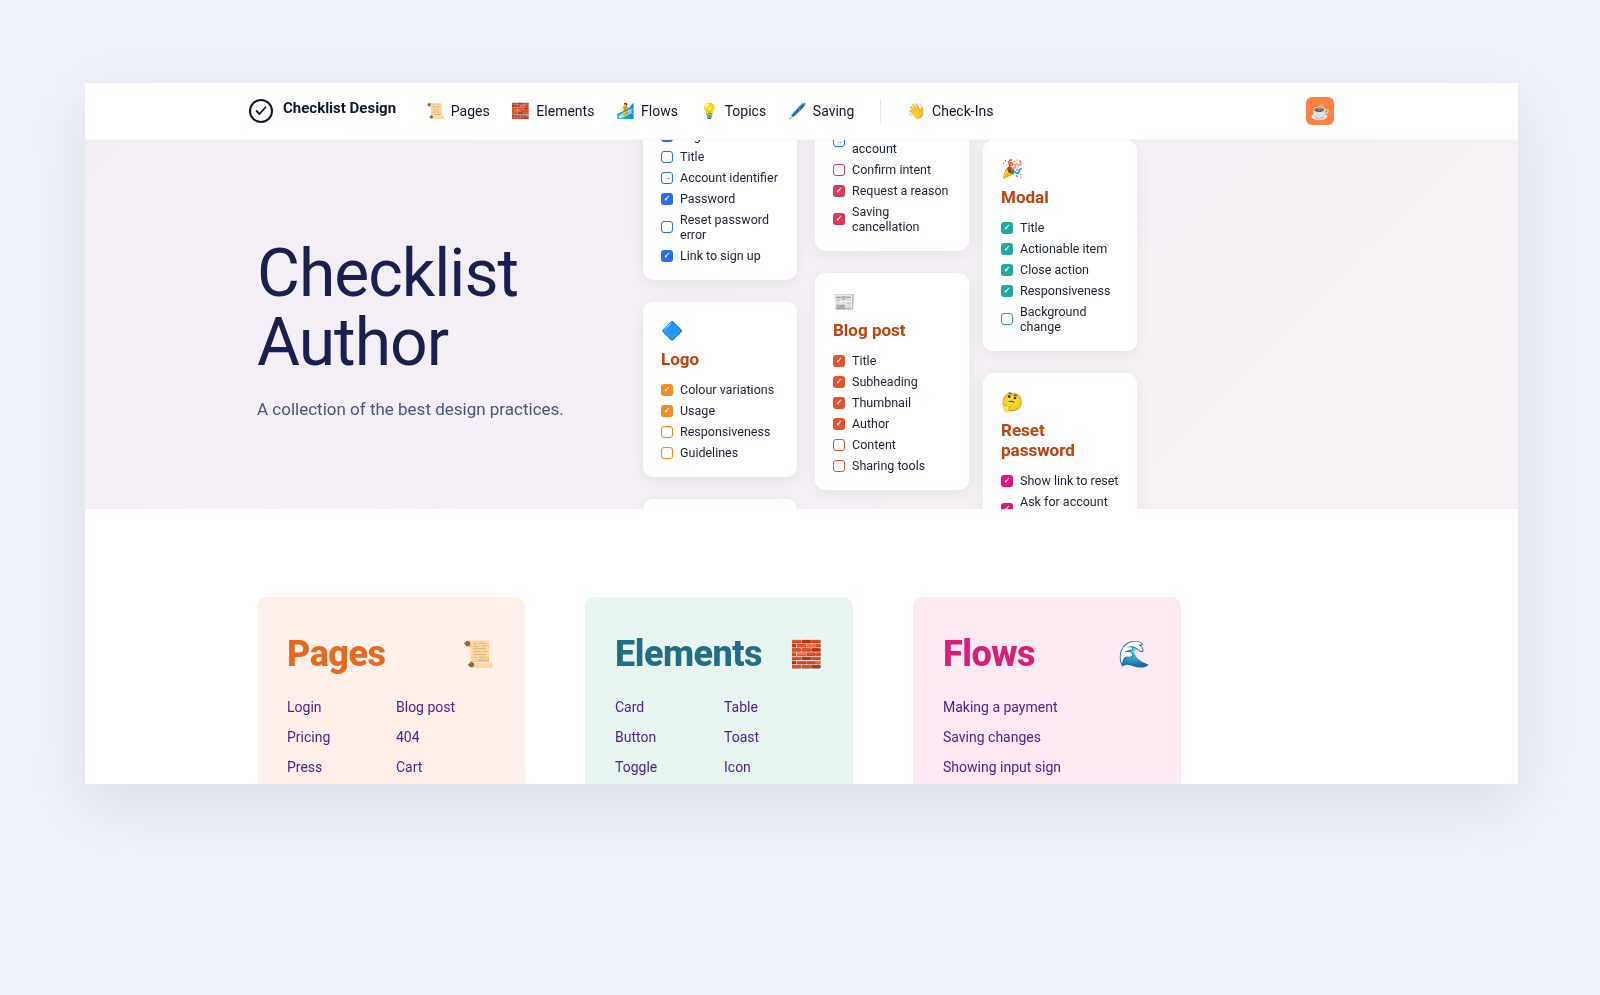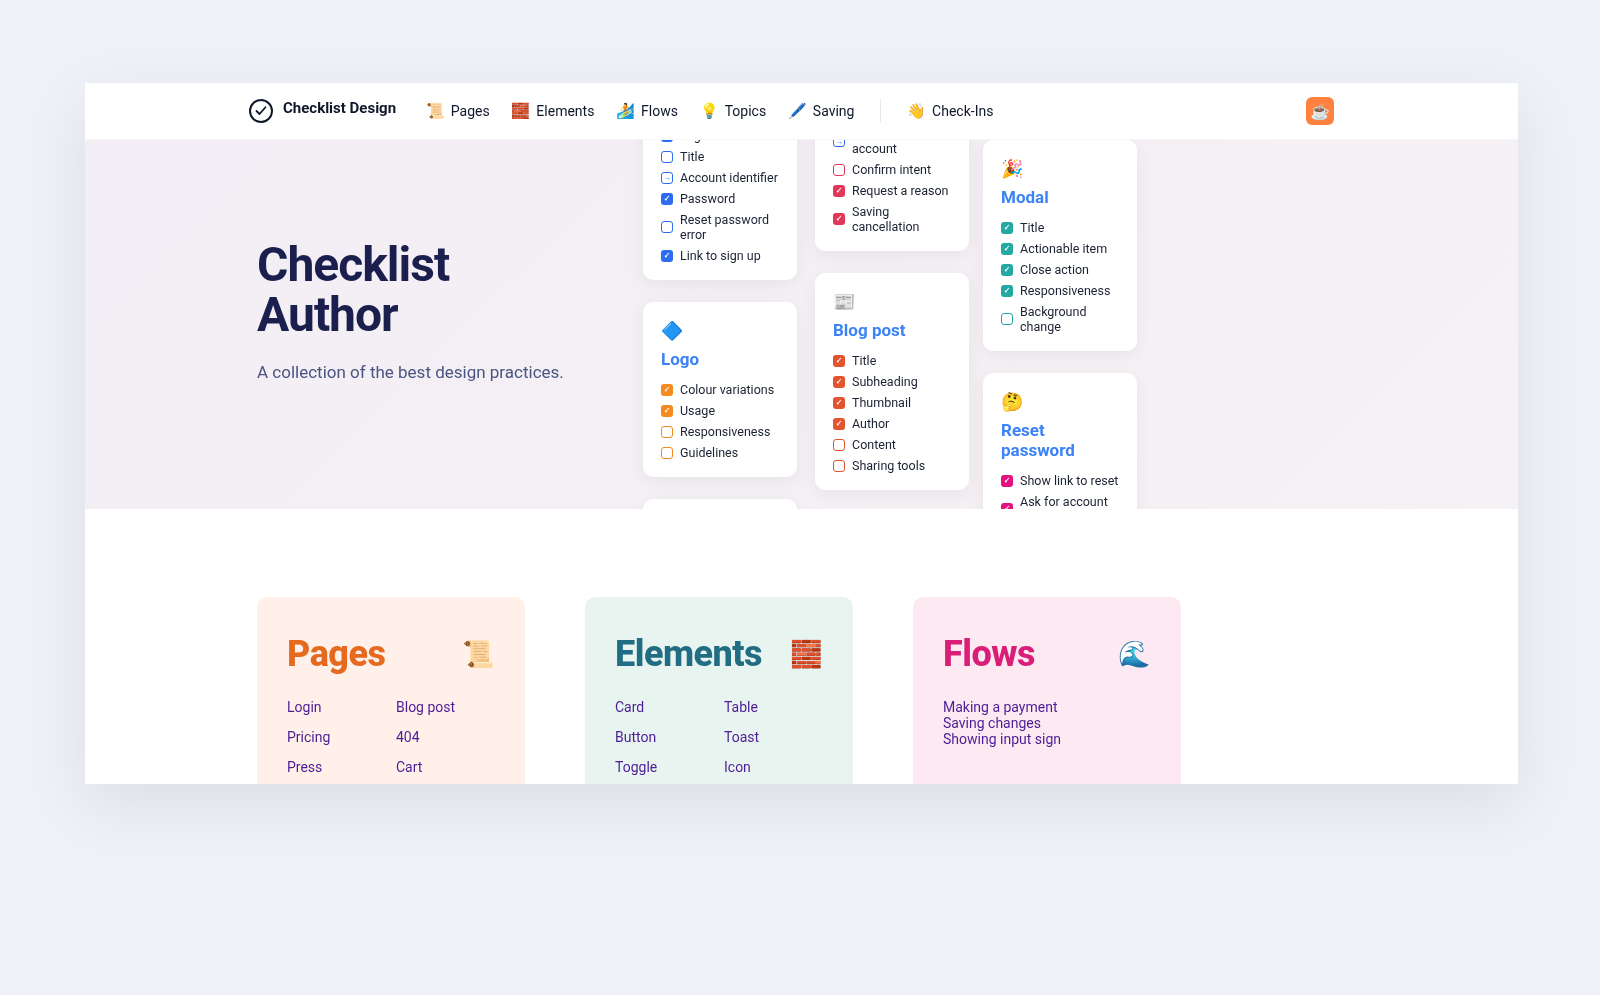--- a/index.html
+++ b/index.html
@@ -12,26 +12,26 @@
 .brand-title { font-weight: 700; font-size: 15px; color: #0f172a; }
 .nav-links { display: flex; align-items: center; gap: 22px; margin-left: 30px; }
 .nav-link { display: flex; align-items: center; gap: 6px; font-size: 14px; color: #0f172a; cursor: pointer; }
 .nav-emoji { font-size: 15px; }
 .nav-sep { width: 1px; height: 24px; background: #e3e8ef; margin: 0 4px; }
 .nav-right { margin-left: auto; margin-right: 160px; }
 .bmac { width: 28px; height: 28px; background: #ff813f; border-radius: 6px; display: flex; align-items: center; justify-content: center; font-size: 16px; cursor: pointer; }
 
 .hero { position: relative; height: 369px; background: linear-gradient(135deg, #f3eef5 0%, #f5f1f4 100%); overflow: hidden; }
 .hero-text { position: absolute; left: 172px; top: 100px; }
-.hero-title { font-size: 48px; font-weight: 700; color: #1a1f4d; line-height: 1.04; letter-spacing: -1px; }
+.hero-title { font-size: 66px; font-weight: 400; color: #1a1f4d; line-height: 1.04; letter-spacing: -1px; }
 .hero-sub { margin-top: 22px; font-size: 17px; color: #4a5482; }
 .card-col { display: flex; flex-direction: column; gap: 22px; }
 .card { background: #fff; border-radius: 10px; padding: 18px 18px 14px 18px; width: 154px; box-shadow: 0 4px 18px rgba(0,0,0,0.06); }
 .card-emoji { font-size: 18px; }
-.card-title { font-weight: 700; font-size: 17px; color: #3b82f6; margin: 8px 0 10px 0; }
+.card-title { font-weight: 700; font-size: 17px; color: #c2410c; margin: 8px 0 10px 0; }
 .check-row { display: flex; align-items: center; gap: 7px; padding: 3px 0; font-size: 12.5px; color: #1b2232; }
 .cb { width: 12px; height: 12px; border-radius: 3px; display: inline-flex; align-items: center; justify-content: center; flex-shrink: 0; }
 .cb.on { color:#fff; }
 .cb.on::after { content:"✓"; font-size: 8px; font-weight:700; line-height:1; }
 .cb.off { border: 1.5px solid; background:transparent !important; }
 .cb.blue { background:#2b6cf0; border-color:#2b6cf0; }
 .cb.orange { background:#f58a1f; border-color:#f58a1f; }
 .cb.red { background:#e23759; border-color:#e23759; }
 .cb.teal { background:#22a9a1; border-color:#22a9a1; }
 .cb.pink { background:#e3127e; border-color:#e3127e; }
@@ -45,21 +45,21 @@
 .cc-pages { background:#fff0e9; }
 .cc-elements { background:#e7f4f0; }
 .cc-flows { background:#fce9f1; }
 .cat-head { display:flex; align-items:center; justify-content: space-between; margin-bottom: 24px; }
 .cat-title { font-size: 36px; font-weight: 800; letter-spacing:-0.5px; }
 .ct-pages { color:#e56a1f; }
 .ct-elements { color:#216d83; }
 .ct-flows { color:#d81e77; }
 .cat-emoji { font-size: 26px; }
 .cat-grid { display:grid; grid-template-columns: 1fr 1fr; column-gap: 10px; row-gap: 14px; }
-.cat-list { display:flex; flex-direction:column; }
+.cat-list { display:flex; flex-direction:column; gap:14px; }
 .cat-item { font-size: 14px; color:#4c1d95; cursor:pointer; }
 
 .col1 { left: 558px; top: -135px; }
 .col2 { left: 730px; top: -25px; }
 .col3 { left: 898px; top: 0px; }
 .abs { position:absolute; }
 </style>
 </head>
 <body>
 

